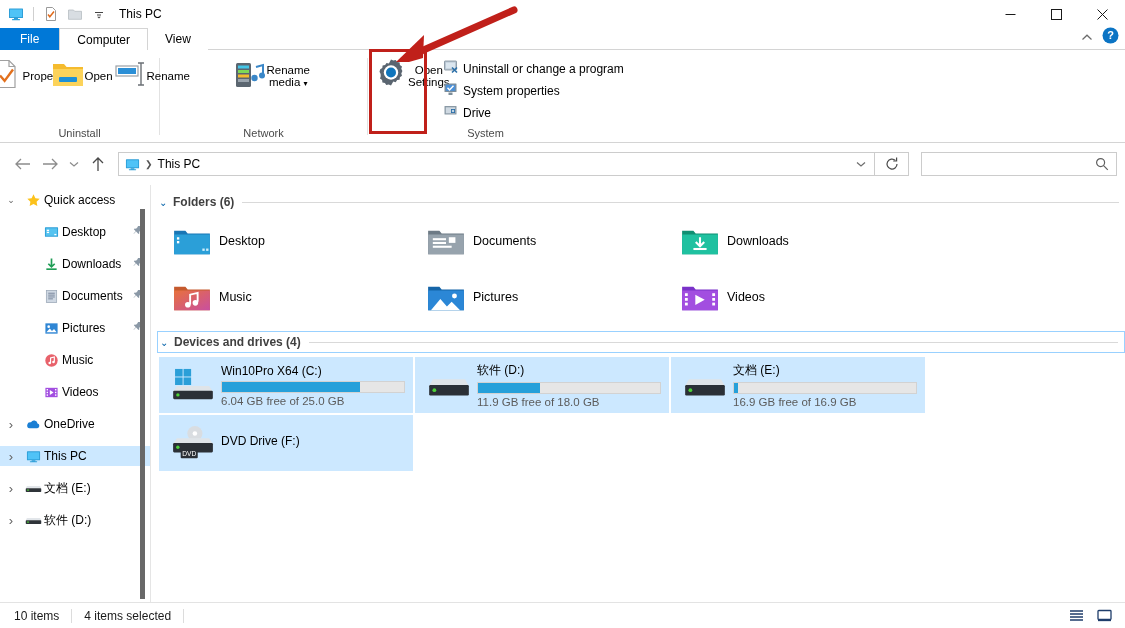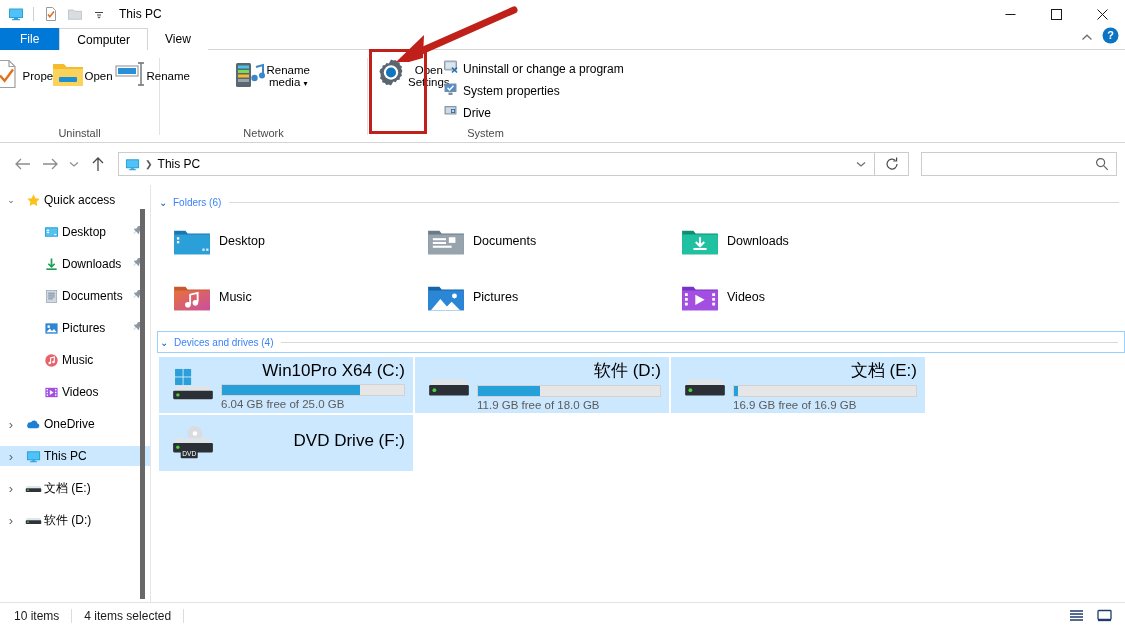--- a/index.html
+++ b/index.html
@@ -74,33 +74,33 @@
   .navitem .ntxt { white-space:nowrap; }
   .navitem .pin { margin-left:auto; }
   .nav-scrollbar { position:absolute; right:2px; top:2px; width:11px; bottom:2px; }
   .nav-thumb { position:absolute; left:3px; top:22px; width:5px; height:390px; background:#686868; }
   .pane-split { width:1px; background:#e5e5e5; }
 
   
   .content { flex:1; position:relative; background:#fff; overflow:hidden; }
   .grouphdr { display:flex; align-items:center; height:22px; padding-left:8px; margin-top:6px; }
   .grouphdr .gchev { font-size:10px; color:#0060a8; width:14px; }
-  .grouphdr .gtxt { font-size:10px; color:#3b82f6; white-space:nowrap; }
+  .grouphdr .gtxt { font-size:12px; color:#404040; white-space:nowrap;font-weight:bold; }
   .grouphdr .gline { flex:1; height:1px; background:#d9d9d9; margin-left:8px; margin-right:6px; }
   .grouphdr.focusbox { border:1px solid #99d1ff; margin-left:6px; padding-left:2px; }
 
   .tiles { display:flex; flex-wrap:wrap; padding-left:14px; }
   .folder-tile { width:254px; height:56px; display:flex; align-items:center; }
   .folder-tile .fico { width:54px; display:flex; align-items:center; justify-content:center; }
   .folder-tile .flbl { font-size:12.5px; color:#000; }
 
   .drive-tile { width:254px; height:56px; display:flex; align-items:center; background:#cce8ff; margin-right:2px; margin-bottom:2px; padding-left:6px; }
   .drive-tile .dico { width:56px; display:flex; align-items:center; justify-content:center; }
   .drive-info { flex:1; padding-right:8px; }
-  .drive-name { font-size:17px; color:#000; margin-bottom:3px;text-align:right; }
+  .drive-name { font-size:12px; color:#000; margin-bottom:3px; }
   .drive-bar { height:12px; background:#e6e6e6; border:1px solid #d2d2d2; position:relative; }
   .drive-fill { height:100%; background:#26a0da; }
   .drive-free { font-size:11.5px; color:#5b5b5b; margin-top:2px; }
   .drive-tile.nobar .drive-name { margin-bottom:4px; }
 
   
   .statusbar { height:26px; border-top:1px solid #e3e3e3; display:flex; align-items:center; padding-left:14px; flex:0 0 26px; background:#fff; }
   .status-txt { font-size:12px; color:#1a1a1a; }
   .status-sep { width:1px; height:14px; background:#dcdcdc; margin:0 12px; }
   .view-btns { margin-left:auto; display:flex; align-items:center; gap:6px; padding-right:10px; }

